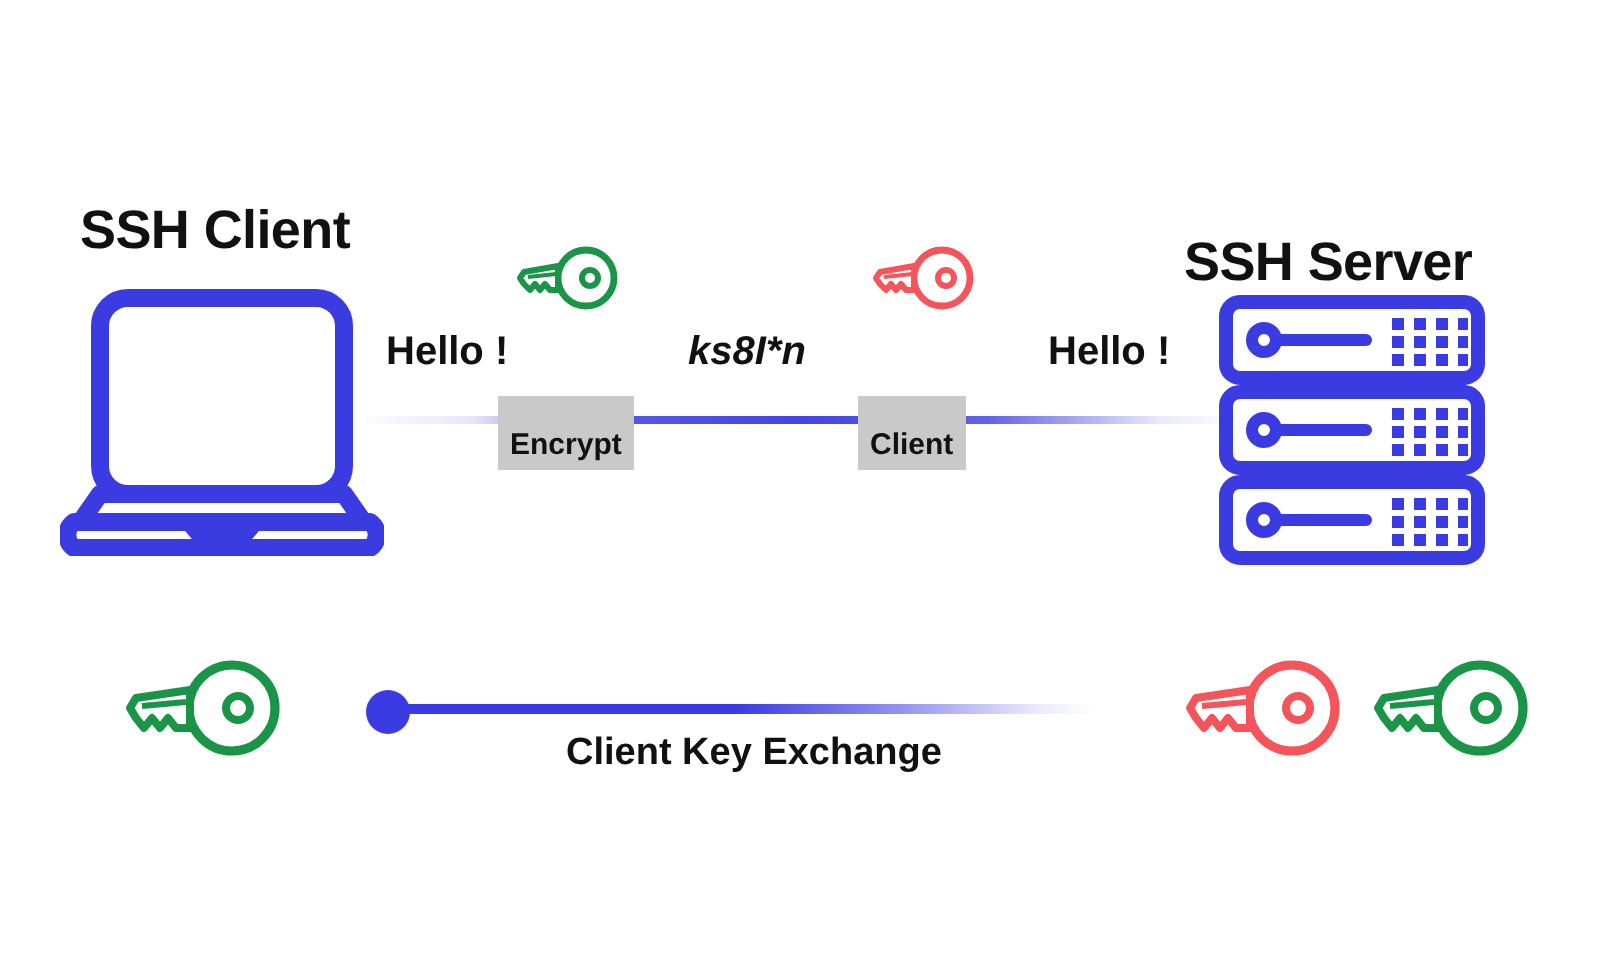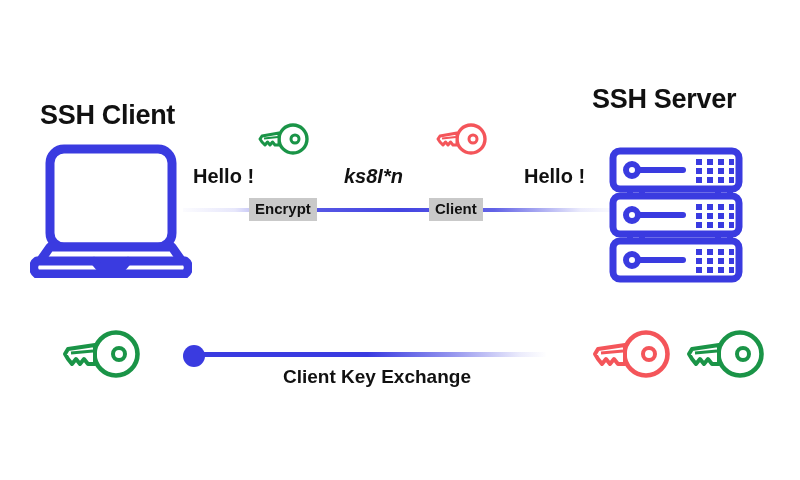--- a/index.html
+++ b/index.html
@@ -22,21 +22,21 @@
 
   
   .title {
     font-size: 27px;
     font-weight: bold;
     color: #111111;
     letter-spacing: -0.3px;
     white-space: nowrap;
   }
   #client-title { left: 40px; top: 100px; }
-  #server-title { left: 592px; top: 84px; }
+  #server-title { left: 592px; top: 116px; }
 
   
   .msg-label {
     font-size: 20px;
     font-weight: bold;
     color: #111111;
     white-space: nowrap;
   }
   #hello-left   { left: 193px; top: 165px; }
   #cipher-text  { left: 344px; top: 165px; font-style: italic; }
@@ -57,21 +57,21 @@
         rgba(58,59,224,0.10) 92%,
         rgba(58,59,224,0.02) 100%);
   }
 
   
   .op-badge {
     background: #c9c9c9;
     color: #111111;
     font-size: 15px;
     font-weight: bold;
-    padding: 3px 6px 4px 6px;
+    padding: 17px 6px 4px 6px;
     white-space: nowrap;
     line-height: 1.05;
   }
   #encrypt-badge { left: 249px; top: 198px; }
   #decrypt-badge { left: 429px; top: 198px; }
 
   
   #exchange-dot {
     left: 183px;
     top: 345px;

